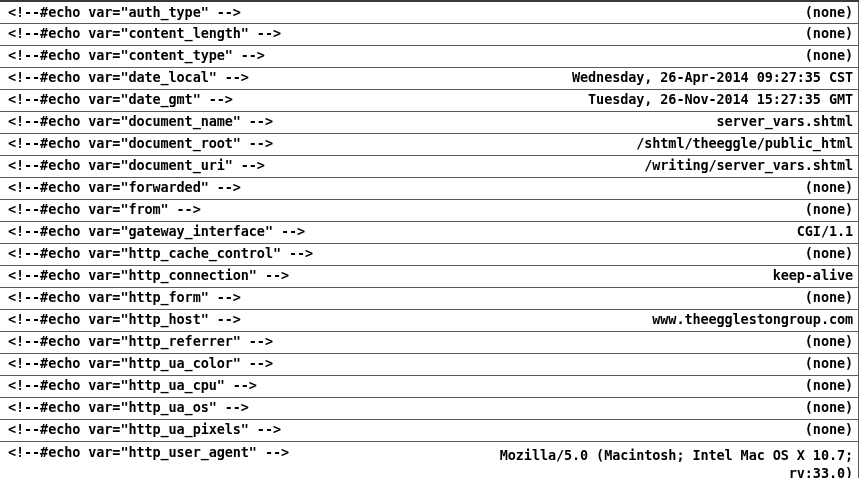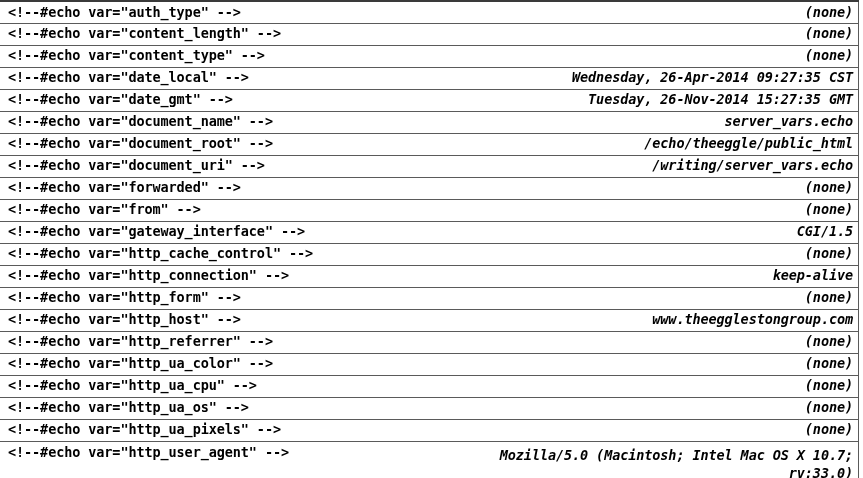--- a/index.html
+++ b/index.html
@@ -38,21 +38,20 @@
     width: 430px;
     padding-left: 8px;
     text-align: left;
     letter-spacing: -0.1px;
   }
   td.value-cell {
     width: 415px;
     padding-right: 5px;
     text-align: right;
     letter-spacing: -0.1px;
-    font-style: italic;
   }
   tr.wrap-row {
     height: 44px;
   }
   tr.wrap-row td.directive-cell {
     vertical-align: top;
     padding-top: 4px;
   }
   tr.wrap-row td.value-cell {
     vertical-align: top;
@@ -89,41 +88,41 @@
     <tr>
       <td class="directive-cell">&lt;!--#echo var="date_local" --&gt;</td>
       <td class="value-cell">Wednesday, 26-Apr-2014 09:27:35 CST</td>
     </tr>
     <tr>
       <td class="directive-cell">&lt;!--#echo var="date_gmt" --&gt;</td>
       <td class="value-cell">Tuesday, 26-Nov-2014 15:27:35 GMT</td>
     </tr>
     <tr>
       <td class="directive-cell">&lt;!--#echo var="document_name" --&gt;</td>
-      <td class="value-cell">server_vars.echo</td>
+      <td class="value-cell">server_vars.shtml</td>
     </tr>
     <tr>
       <td class="directive-cell">&lt;!--#echo var="document_root" --&gt;</td>
-      <td class="value-cell">/echo/theeggle/public_html</td>
+      <td class="value-cell">/shtml/theeggle/public_html</td>
     </tr>
     <tr>
       <td class="directive-cell">&lt;!--#echo var="document_uri" --&gt;</td>
-      <td class="value-cell">/writing/server_vars.echo</td>
+      <td class="value-cell">/writing/server_vars.shtml</td>
     </tr>
     <tr>
       <td class="directive-cell">&lt;!--#echo var="forwarded" --&gt;</td>
       <td class="value-cell">(none)</td>
     </tr>
     <tr>
       <td class="directive-cell">&lt;!--#echo var="from" --&gt;</td>
       <td class="value-cell">(none)</td>
     </tr>
     <tr>
       <td class="directive-cell">&lt;!--#echo var="gateway_interface" --&gt;</td>
-      <td class="value-cell">CGI/1.5</td>
+      <td class="value-cell">CGI/1.1</td>
     </tr>
     <tr>
       <td class="directive-cell">&lt;!--#echo var="http_cache_control" --&gt;</td>
       <td class="value-cell">(none)</td>
     </tr>
     <tr>
       <td class="directive-cell">&lt;!--#echo var="http_connection" --&gt;</td>
       <td class="value-cell">keep-alive</td>
     </tr>
     <tr>

